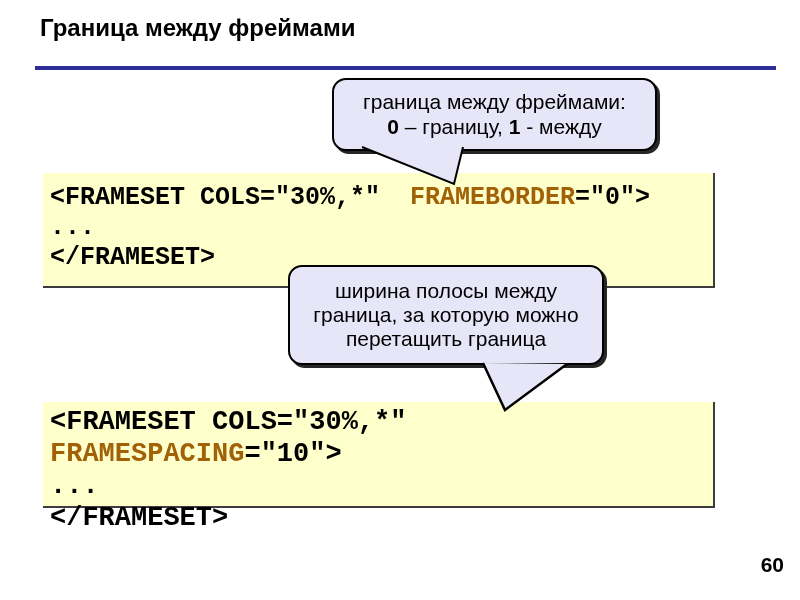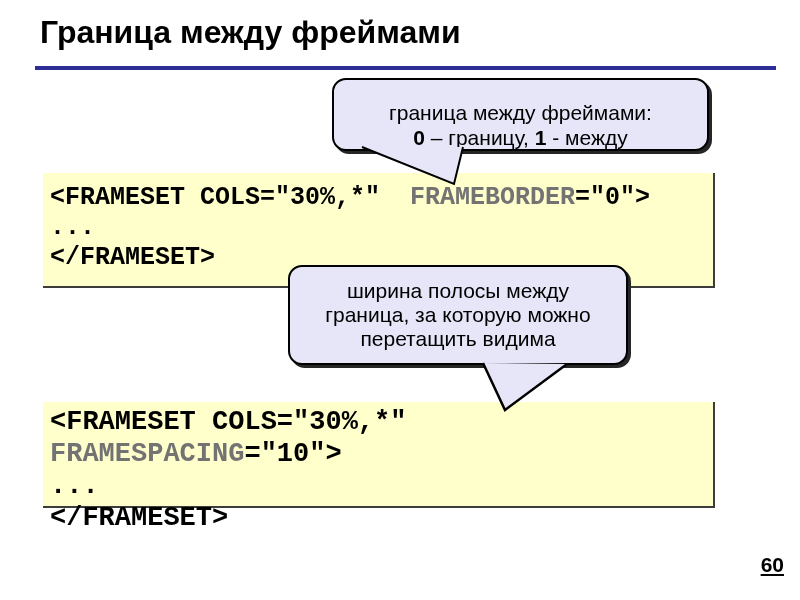--- a/index.html
+++ b/index.html
@@ -2,49 +2,49 @@
 <html><head>
 <meta charset="utf-8">
 <style>
   html,body { margin:0; padding:0; background:#fff; }
   .slide {
     position:relative; width:800px; height:600px; background:#ffffff;
     overflow:hidden; font-family:"Liberation Sans", sans-serif; color:#000;
   }
   .title {
     position:absolute; left:40px; top:14px; margin:0;
-    font-size:32px; font-weight:bold; color:#000;
+    font-size:24px; font-weight:bold; color:#000;
   }
   .rule {
     position:absolute; left:35px; top:66px; width:741px; height:4px;
     background:#2D2D96;
   }
   .code {
     position:absolute; left:43px; width:672px; box-sizing:border-box;
     background:#FFFFCC;
     border-right:2px solid #3c3c3c; border-bottom:2px solid #3c3c3c;
     font-family:"Liberation Mono","DejaVu Sans Mono",monospace;
     font-weight:bold; color:#000;
   }
   .code1 { top:173px; height:115px; font-size:25px; line-height:30px; padding:10px 0 0 7px; }
   .code2 { top:402px; height:106px; font-size:27px; line-height:32px; padding:4px 0 0 7px; overflow:visible; }
   .code-line { white-space:pre; }
-  .hl { color:#737373; }
+  .hl { color:#a16207; }
   .bubble {
     position:absolute; box-sizing:border-box;
     background:#E6E6F8; border:2px solid #000; border-radius:14px;
     box-shadow:3px 3px 0 #262626;
     text-align:center; font-size:21px; color:#000; z-index:3;
   }
-  .bubble1 { left:332px; top:78px; width:377px; height:73px; line-height:25px; padding-top:20px; }
-  .bubble2 { left:288px; top:265px; width:340px; height:100px; line-height:24px; padding-top:12px;text-align:center; }
+  .bubble1 { left:332px; top:78px; width:325px; height:73px; line-height:25px; padding-top:9px; }
+  .bubble2 { left:288px; top:265px; width:316px; height:100px; line-height:24px; padding-top:12px;text-align:center; }
   .bl { white-space:pre; }
   .bl b { font-weight:bold; }
   .tails { position:absolute; left:0; top:0; width:800px; height:600px; pointer-events:none; z-index:4; }
-  .pageno { position:absolute; right:16px; top:553px; font-size:21px; font-weight:bold;text-decoration:underline; }
+  .pageno { position:absolute; right:16px; top:553px; font-size:21px; font-weight:bold; }
 </style>
 </head>
 <body>
 
 <div class="slide">
 
   <h1 class="title">Граница между фреймами</h1>
   <div class="rule"></div>
 
   <div class="code code1">
@@ -61,21 +61,21 @@
   </div>
 
   <div class="bubble bubble1">
     <div class="bl">граница между фреймами:</div>
     <div class="bl"><b>0</b><span> – границу, </span><b>1</b><span> - между</span></div>
   </div>
 
   <div class="bubble bubble2">
     <div class="bl">ширина полосы между</div>
     <div class="bl">граница, за которую можно</div>
-    <div class="bl">перетащить видима</div>
+    <div class="bl">перетащить граница</div>
   </div>
 
   <svg class="tails" viewBox="0 0 800 600" xmlns="http://www.w3.org/2000/svg">
     <polygon points="362,147 463,147 454,184" fill="#E6E6F8"></polygon>
     <path d="M362,147 L454,184 L463,147" fill="none" stroke="#000" stroke-width="2"></path>
     <polygon points="483,363 567,364 505,410" fill="#E6E6F8"></polygon>
     <path d="M483,363 L505,410 L567,364" fill="none" stroke="#000" stroke-width="2.5"></path>
   </svg>
 
   <div class="pageno">60</div>

